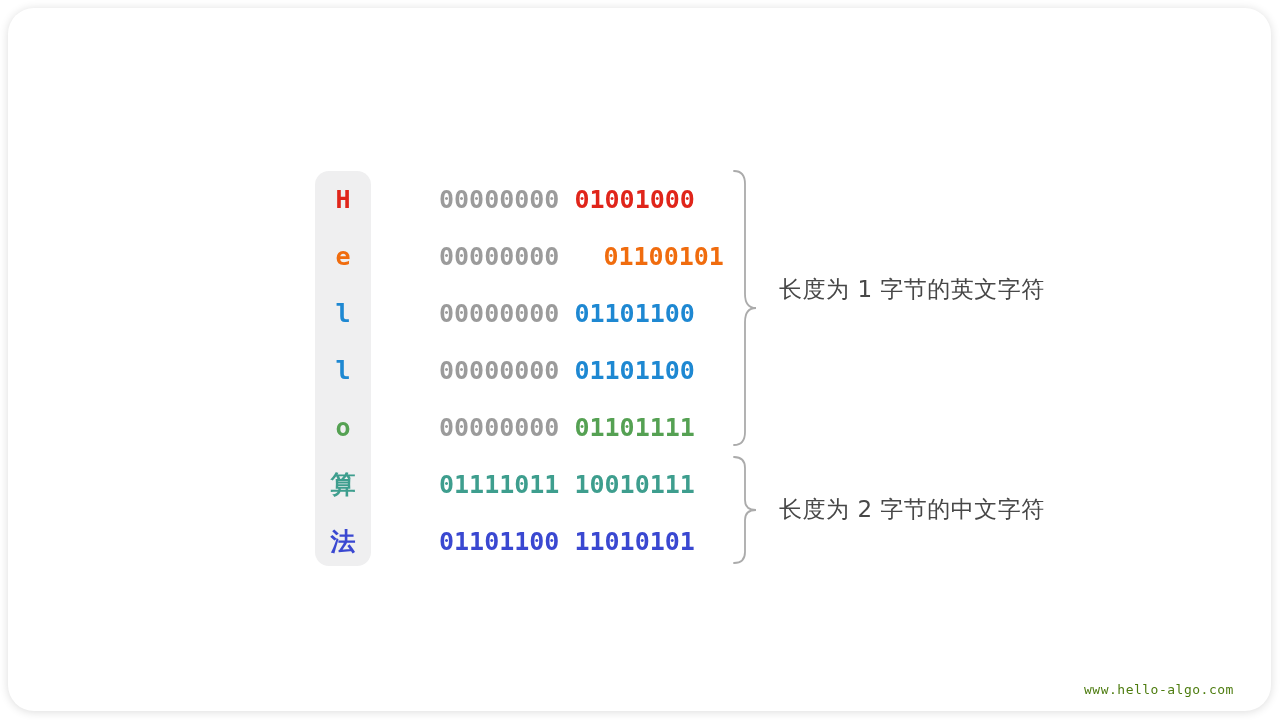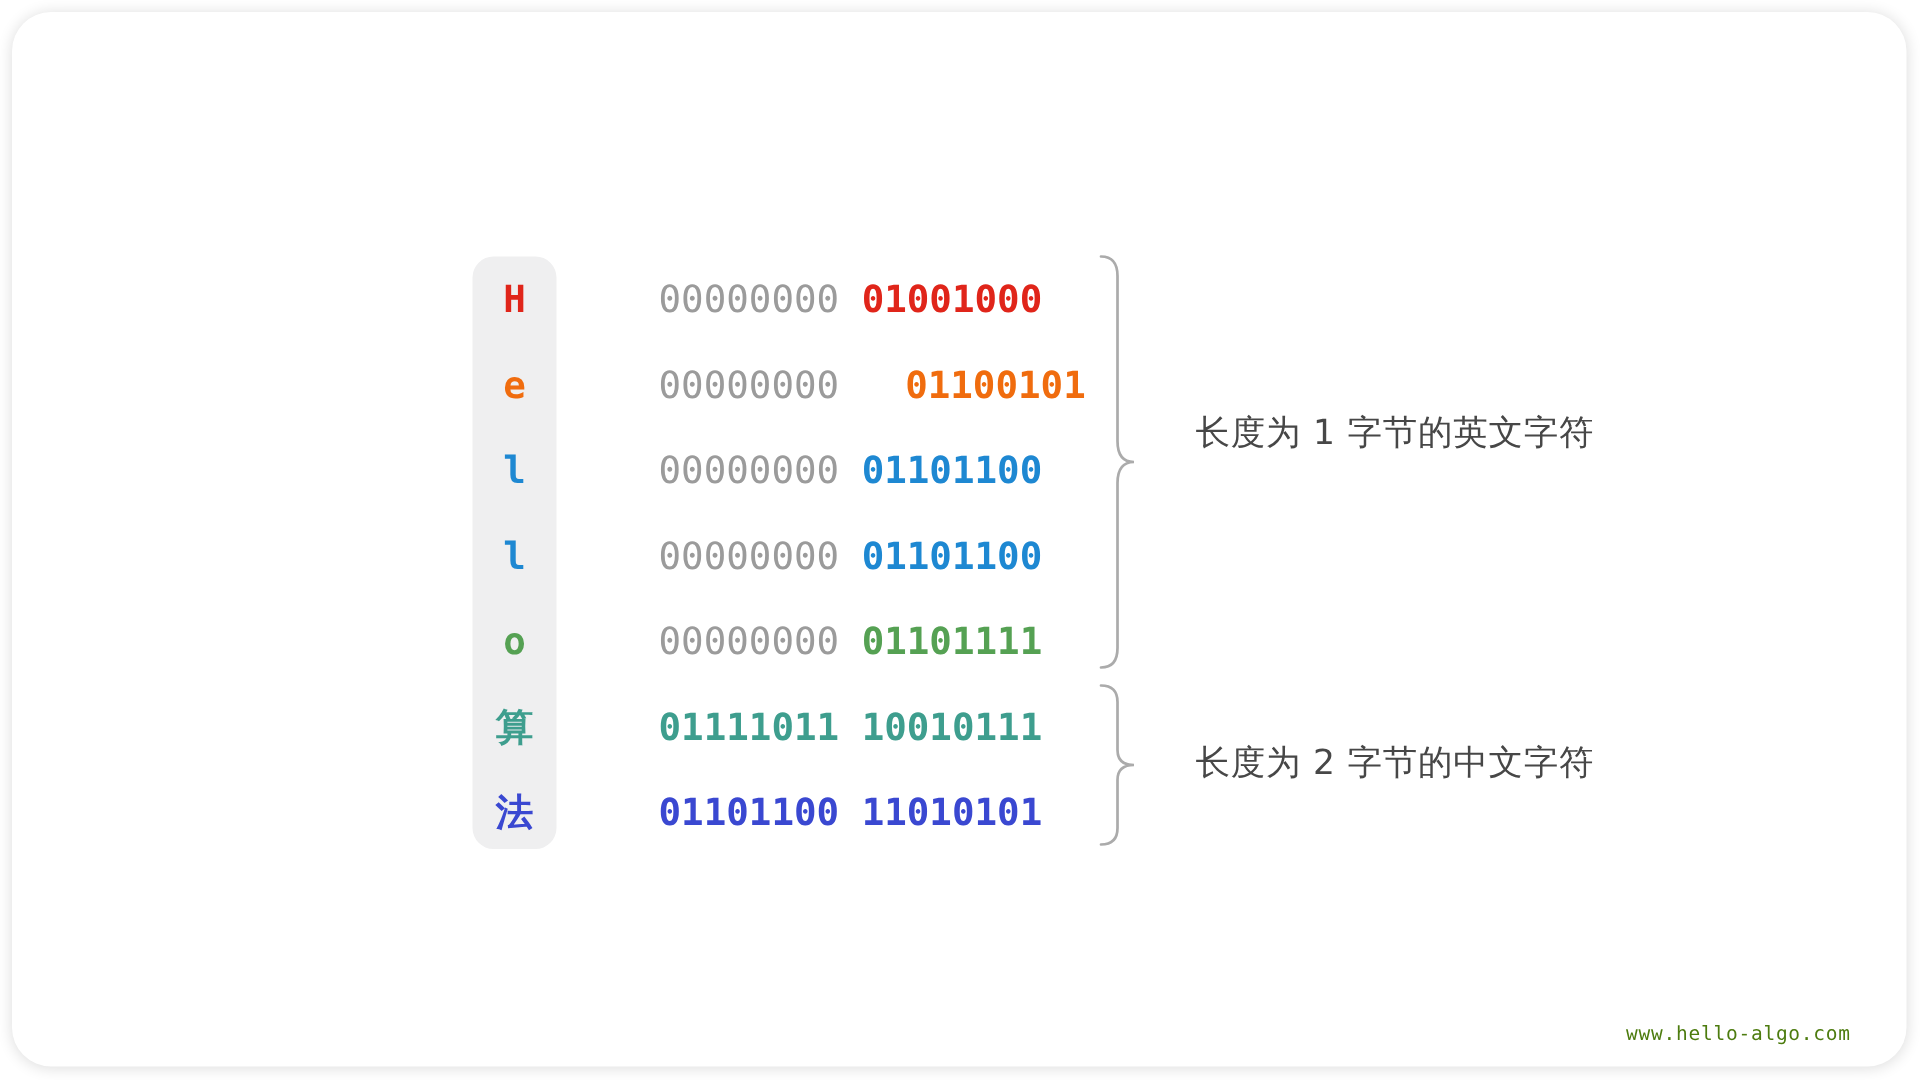--- a/index.html
+++ b/index.html
@@ -31,27 +31,27 @@
     font-family:"DejaVu Sans Mono","Liberation Mono",monospace;
     font-weight:700;font-size:25px;
   }
   .bin-row{
     position:absolute;left:431px;height:57px;
     display:flex;align-items:center;
     font-family:"DejaVu Sans Mono","Liberation Mono",monospace;
     font-size:25px;white-space:pre;
   }
   .byte{display:inline-block;}
-  .byte.b0{font-weight:400;}
+  .byte.b0{font-weight:700;}
   .byte.b1{font-weight:700;}
   .byte + .byte{margin-left:15px;}
   .brace{position:absolute;}
   .brace svg{display:block;}
   .ann{
-    position:absolute;left:789px;width:360px;
+    position:absolute;left:724px;width:360px;text-align:center;
   }
   .ann .l1{
     font-size:23px;line-height:38px;color:#474747;font-weight:500;
     letter-spacing:0.5px;
   }
   .ann .l2{
     font-size:23px;line-height:38px;color:#9a9a9a;font-weight:700;
     letter-spacing:0.5px;
   }
   .ann2 .l1{line-height:30px;}

